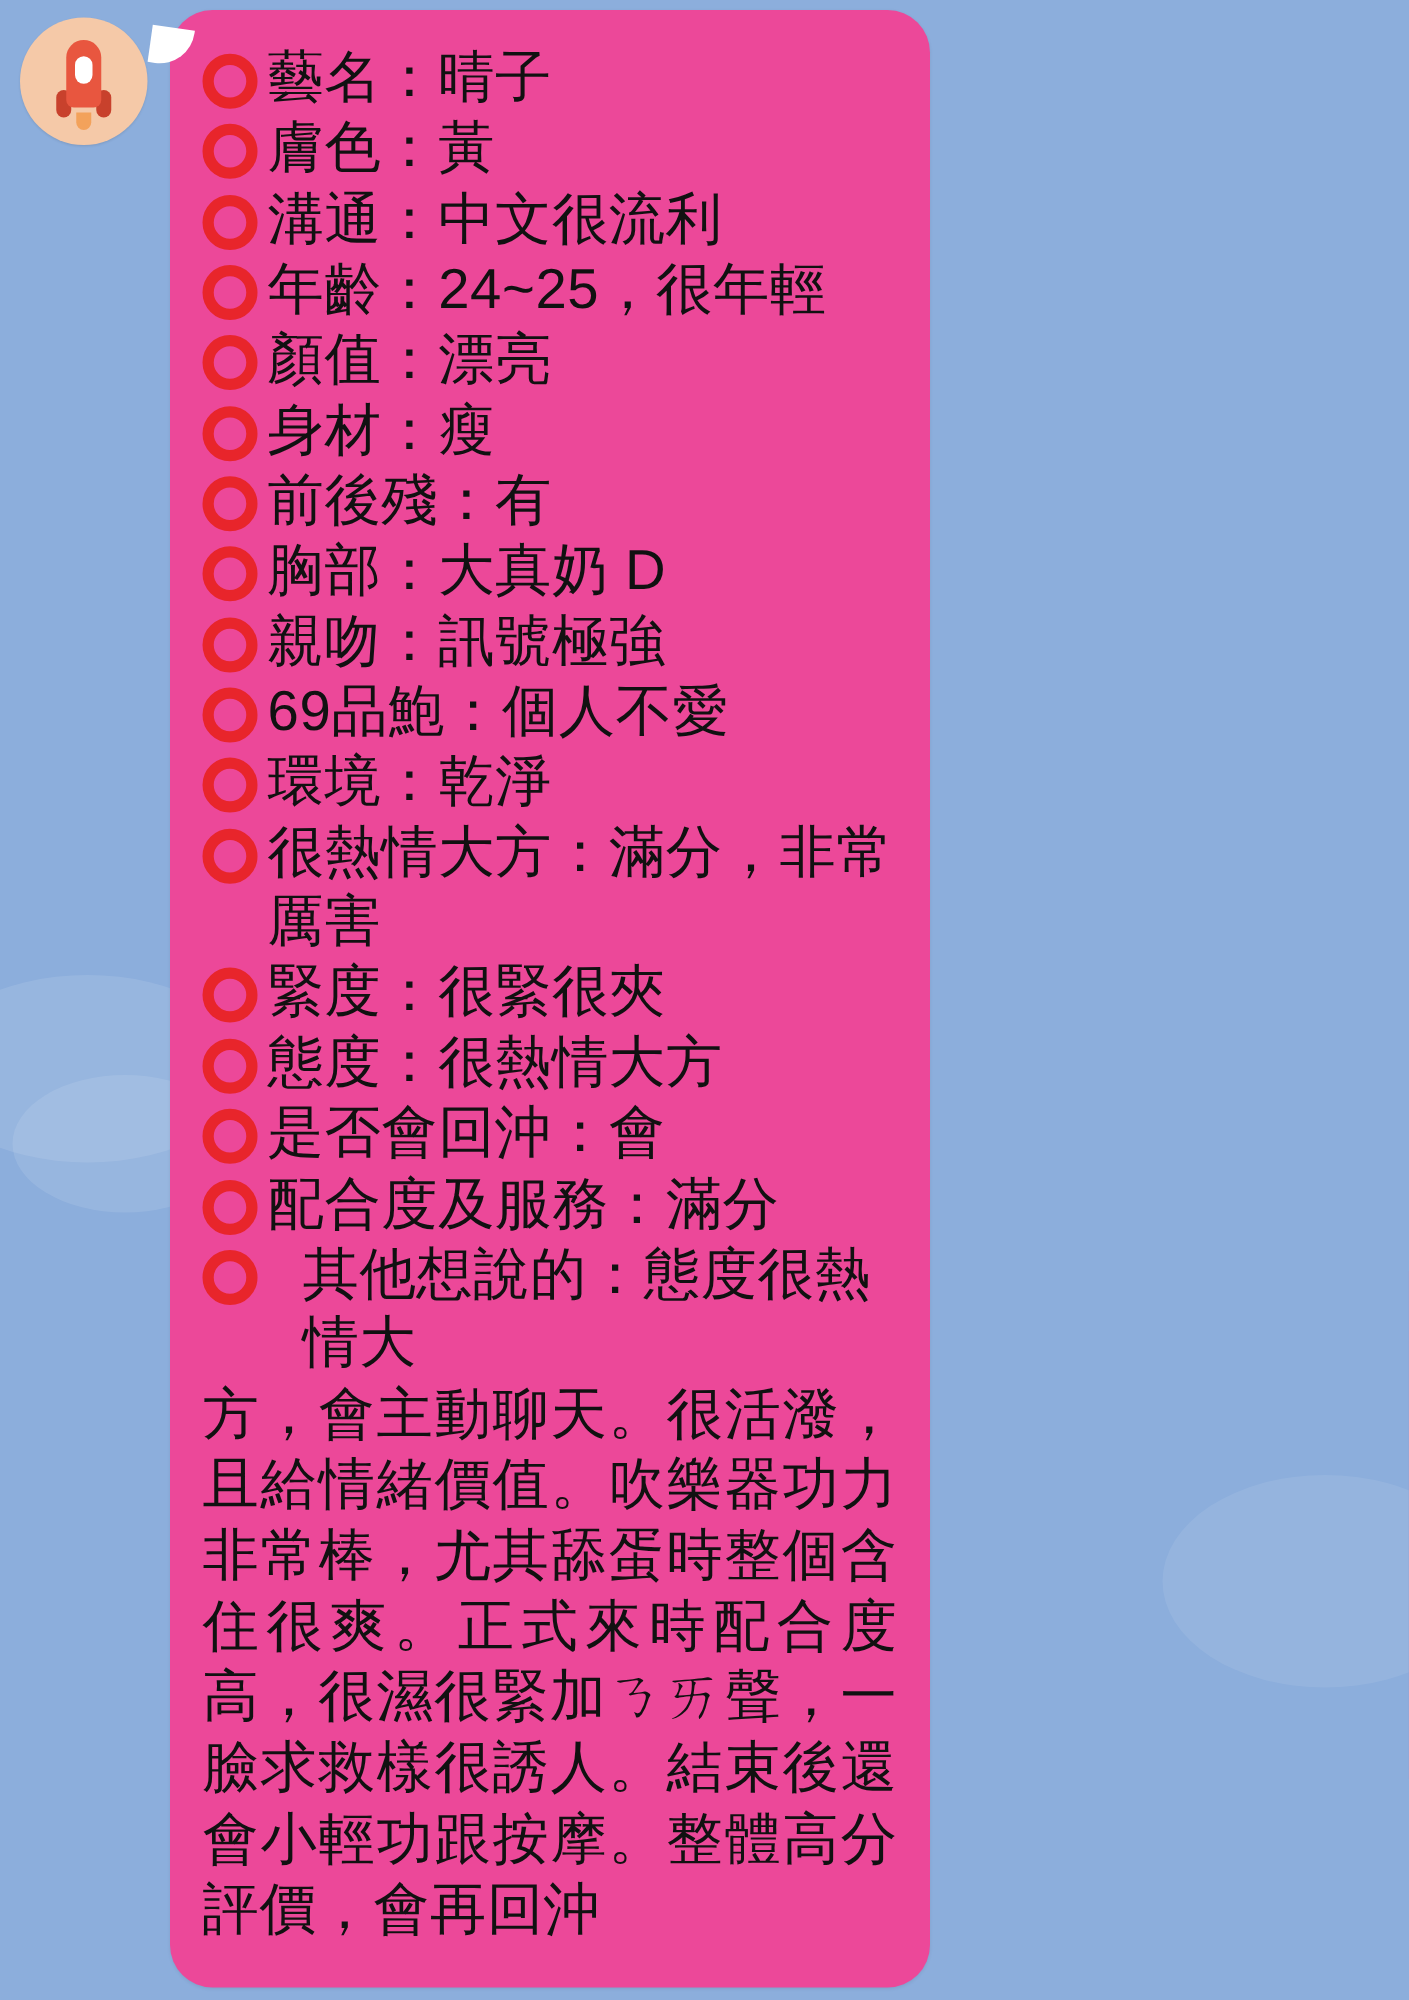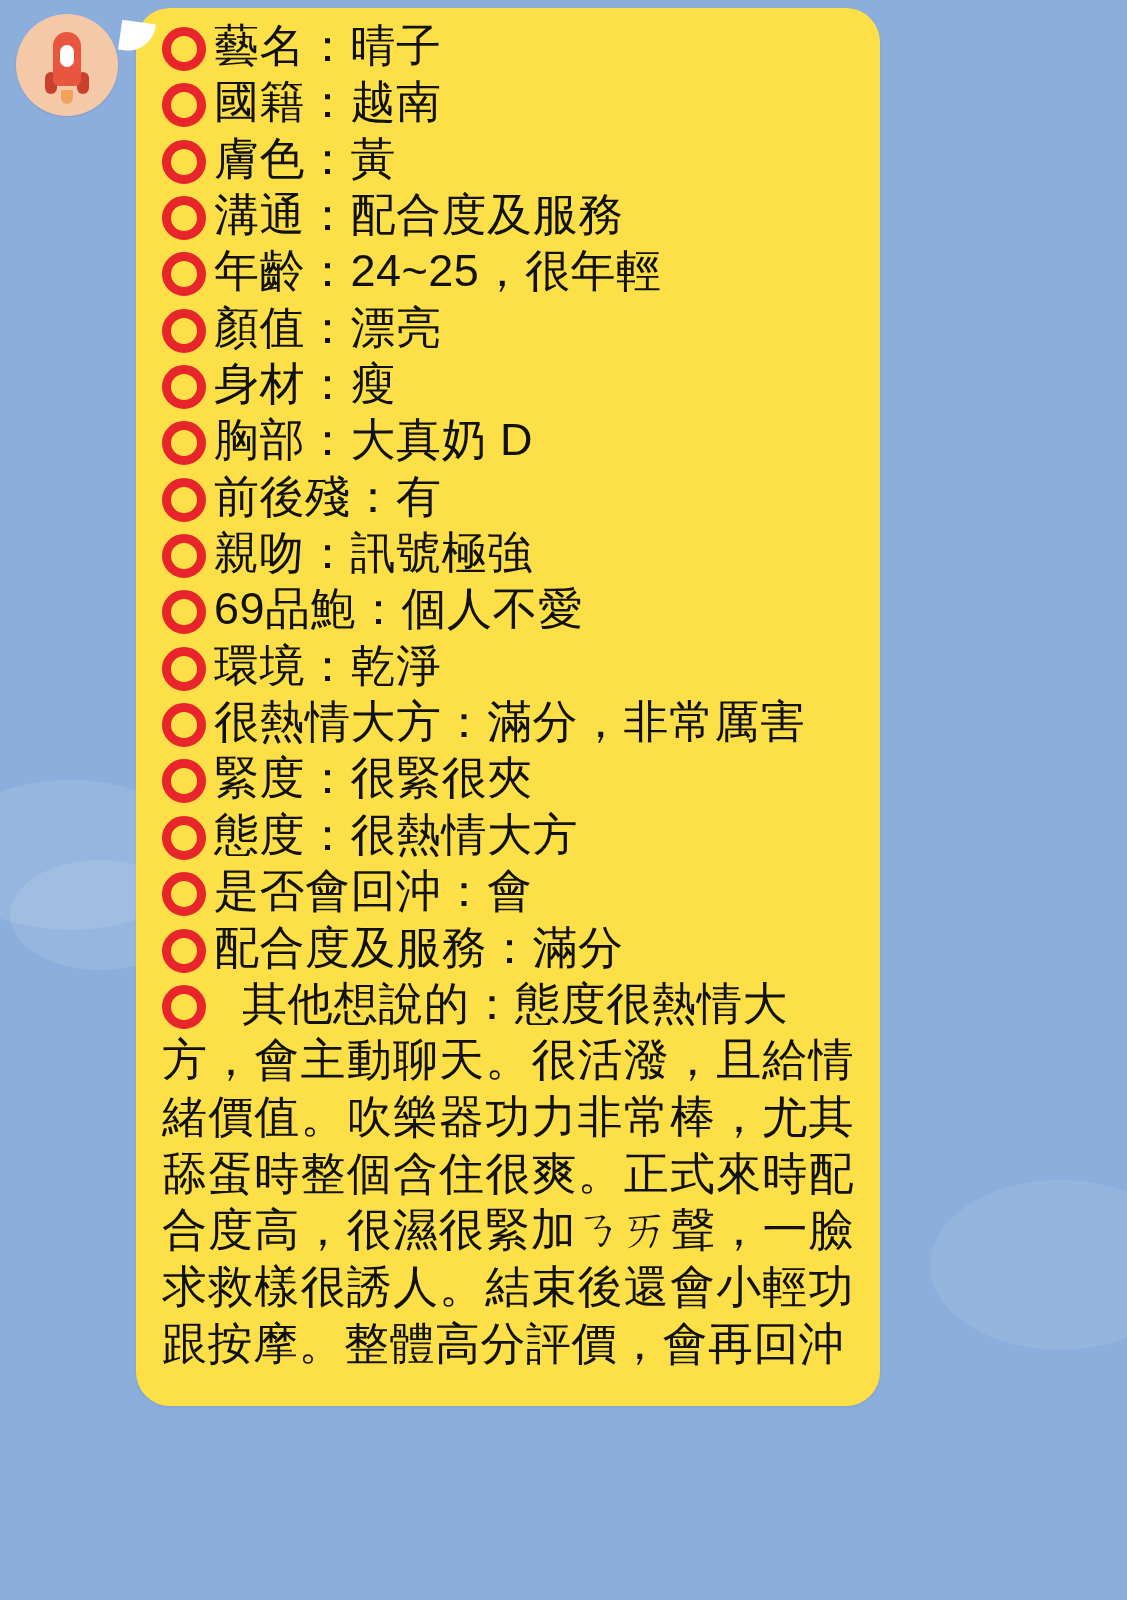--- a/index.html
+++ b/index.html
@@ -83,24 +83,24 @@
     height: 14px;
     background: #F3A25B;
     border-radius: 0 0 6px 6px;
   }
 
   
   .bubble {
     position: absolute;
     left: 136px;
     top: 8px;
-    width: 744px;
-    background: #fde047;
+    width: 608px;
+    background: #ec4899;
     border-radius: 34px;
-    padding: 10px 26px 34px 26px;
+    padding: 26px 26px 34px 26px;
     box-sizing: border-box;
     box-shadow: 0 1px 3px rgba(0,0,0,0.08);
   }
   .bubble::before {
     content: "";
     position: absolute;
     left: -16px;
     top: 14px;
     width: 34px;
     height: 30px;
@@ -173,49 +173,45 @@
 
 <div class="bubble">
   <ul class="line-list">
 
     <li class="line">
       <span class="bullet"></span>
       <span class="line-text">藝名：晴子</span>
     </li>
     <li class="line">
       <span class="bullet"></span>
-      <span class="line-text">國籍：越南</span>
-    </li>
-    <li class="line">
-      <span class="bullet"></span>
       <span class="line-text">膚色：黃</span>
     </li>
     <li class="line">
       <span class="bullet"></span>
-      <span class="line-text">溝通：配合度及服務</span>
+      <span class="line-text">溝通：中文很流利</span>
     </li>
     <li class="line">
       <span class="bullet"></span>
       <span class="line-text">年齡：24~25，很年輕</span>
     </li>
     <li class="line">
       <span class="bullet"></span>
       <span class="line-text">顏值：漂亮</span>
     </li>
     <li class="line">
       <span class="bullet"></span>
       <span class="line-text">身材：瘦</span>
     </li>
     <li class="line">
       <span class="bullet"></span>
+      <span class="line-text">前後殘：有</span>
+    </li>
+    <li class="line">
+      <span class="bullet"></span>
       <span class="line-text">胸部：大真奶 D</span>
-    </li>
-    <li class="line">
-      <span class="bullet"></span>
-      <span class="line-text">前後殘：有</span>
     </li>
     <li class="line">
       <span class="bullet"></span>
       <span class="line-text">親吻：訊號極強</span>
     </li>
     <li class="line">
       <span class="bullet"></span>
       <span class="line-text">69品鮑：個人不愛</span>
     </li>
     <li class="line">

